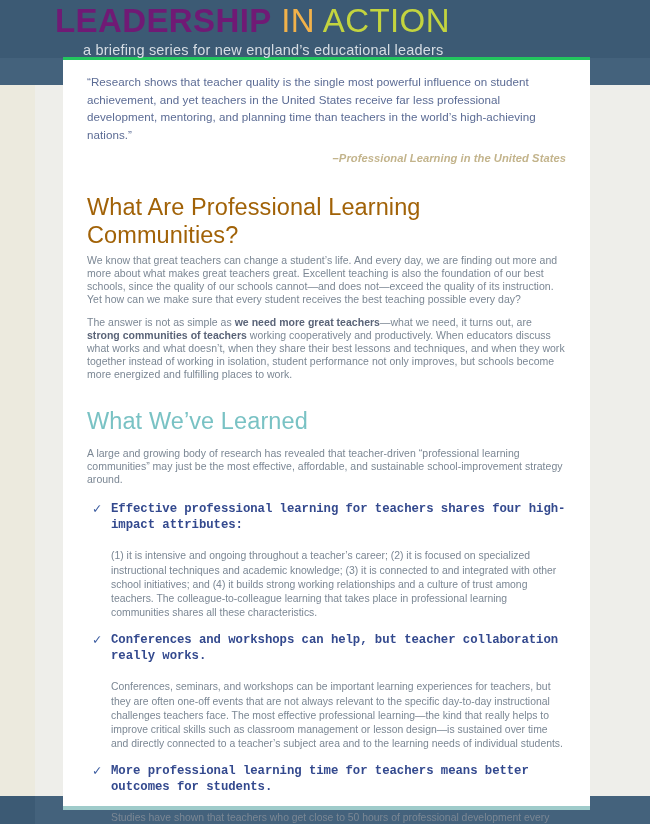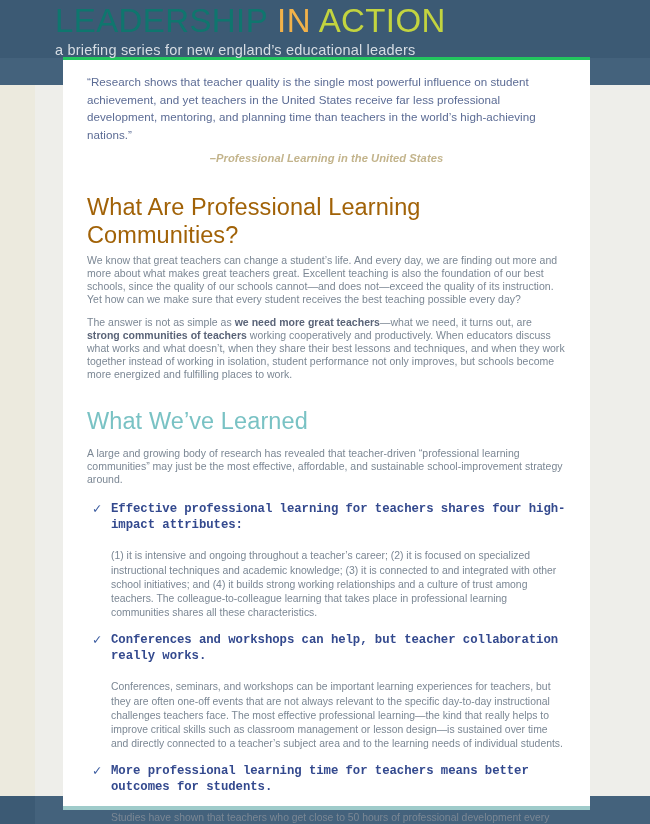--- a/index.html
+++ b/index.html
@@ -74,30 +74,31 @@
     z-index: 6;
     white-space: nowrap;
   }
   .masthead-title {
     font-size: 33px;
     letter-spacing: 0.4px;
     line-height: 38px;
     font-weight: 300;
     white-space: nowrap;
   }
-  .mt-leadership { color: #0f766e; }
+  .mt-leadership { color: #701a75; font-weight: bold; }
   .mt-in { color: #f2b24a; }
   .mt-action { color: #c3d43f; }
   .masthead-sub {
     font-size: 14.5px;
     color: #d7dee4;
     letter-spacing: 0.2px;
     line-height: 18px;
     margin-top: 1px;
     font-weight: 400;
+    margin-left: 28px;
   }
 
   
   .card {
     position: absolute;
     left: 63px;
     top: 57px;
     width: 527px;
     height: 752px;
     background: #ffffff;
@@ -124,21 +125,21 @@
     color: #5b6b94;
     font-size: 11.6px;
     line-height: 17.6px;
     letter-spacing: 0.05px;
   }
   .quote-attrib {
     color: #c3b48c;
     font-size: 11.2px;
     font-style: italic;
     font-weight: bold;
-    text-align: center;
+    text-align: right;
     margin-top: 9px;
     letter-spacing: 0.05px;
   }
 
   
   h2.sec-title {
     margin: 0;
     font-weight: 400;
     letter-spacing: 0.1px;
   }

